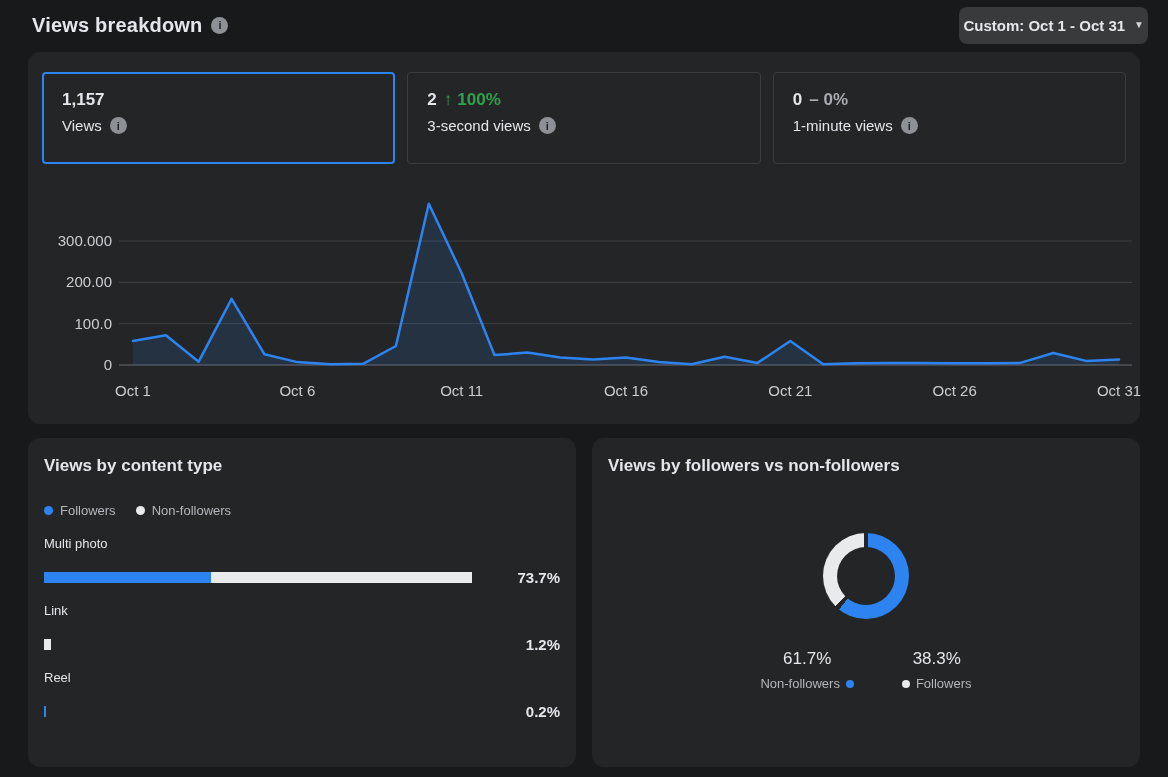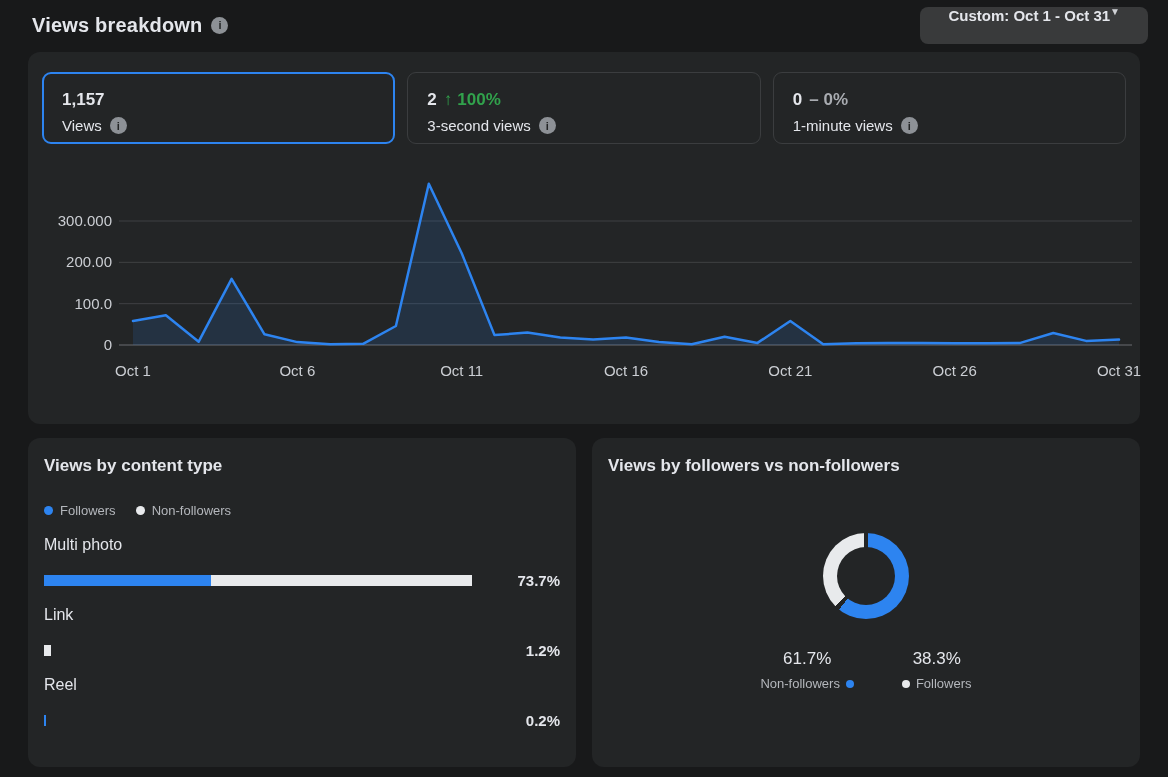--- a/index.html
+++ b/index.html
@@ -16,33 +16,33 @@
     width:17px; height:17px; border-radius:50%;
     background:#8d9196; color:#232526;
     font-size:11px; font-weight:bold; font-style:normal;
     display:inline-flex; align-items:center; justify-content:center;
     flex:0 0 auto;
   }
   .header .info { margin-left:9px; }
   .date-btn {
     margin-left:auto; background:#393a3b; border:none; border-radius:8px;
     color:#e4e6eb; font-family:inherit; font-size:15px; font-weight:bold;
-    padding:0 28px; height:37px; display:flex; align-items:flex-start; 
+    padding:0 4px; height:37px; display:flex; align-items:center; gap:9px;
     cursor:pointer;
   }
   .caret { font-size:10px; line-height:1; color:#cfd1d5; }
 
   
   .main-card {
     margin:0 28px; height:372px; background:#232526; border-radius:12px;
     padding:20px 14px 0;
   }
   .stat-row { display:flex; gap:12px; }
   .stat-card {
-    flex:1; height:72px; border:1px solid #3b3d3f; border-radius:9px;
+    flex:1; height:92px; border:1px solid #3b3d3f; border-radius:4px;
     padding:17px 19px; background:transparent; cursor:pointer;
   }
   .stat-card.selected { border:2px solid var(--blue); padding:16px 18px; }
   .stat-value-row { display:flex; align-items:baseline; gap:7px; font-size:17px; }
   .stat-value { font-weight:bold; color:#e4e6eb; }
   .delta { font-weight:bold; display:flex; gap:5px; align-items:baseline; }
   .delta-up { color:var(--green); }
   .delta-neutral { color:#a9acb1; }
   .stat-label { margin-top:7px; font-size:15px; color:#e4e6eb; display:flex; align-items:center; gap:8px; }
 
@@ -54,21 +54,21 @@
   .bottom-row { display:flex; gap:16px; margin:14px 28px 0; }
   .panel { flex:1; height:329px; background:#232526; border-radius:12px; padding:18px 16px; }
   .panel-title { font-size:17px; font-weight:bold; }
 
   .legend { display:flex; gap:20px; margin-top:27px; font-size:13px; color:#b4b7bc; }
   .legend-item { display:flex; align-items:center; gap:7px; }
   .legend-dot { width:9px; height:9px; border-radius:50%; }
 
   .bars { margin-top:18px; }
   .bar-group { margin-bottom:17px; }
-  .bar-label { font-size:16px; color:#e4e6eb; margin-bottom:9px; }
+  .bar-label { font-size:13px; color:#e4e6eb; margin-bottom:9px; }
   .bar-row { display:flex; align-items:center;margin-top:18px; }
   .bar-track { flex:1; height:11px; position:relative; }
   .bar { height:11px; background:var(--white-bar); display:flex; overflow:hidden; }
   .bar-blue { height:100%; background:var(--blue); }
   .bar-pct { width:70px; text-align:right; font-size:15px; font-weight:bold; color:#e4e6eb; }
 
   .donut-wrap { display:flex; justify-content:center; margin-top:57px; }
   .donut { width:86px; height:86px; border-radius:50%; position:relative; }
   .donut-hole { position:absolute; inset:14px; border-radius:50%; background:#232526; }
 

